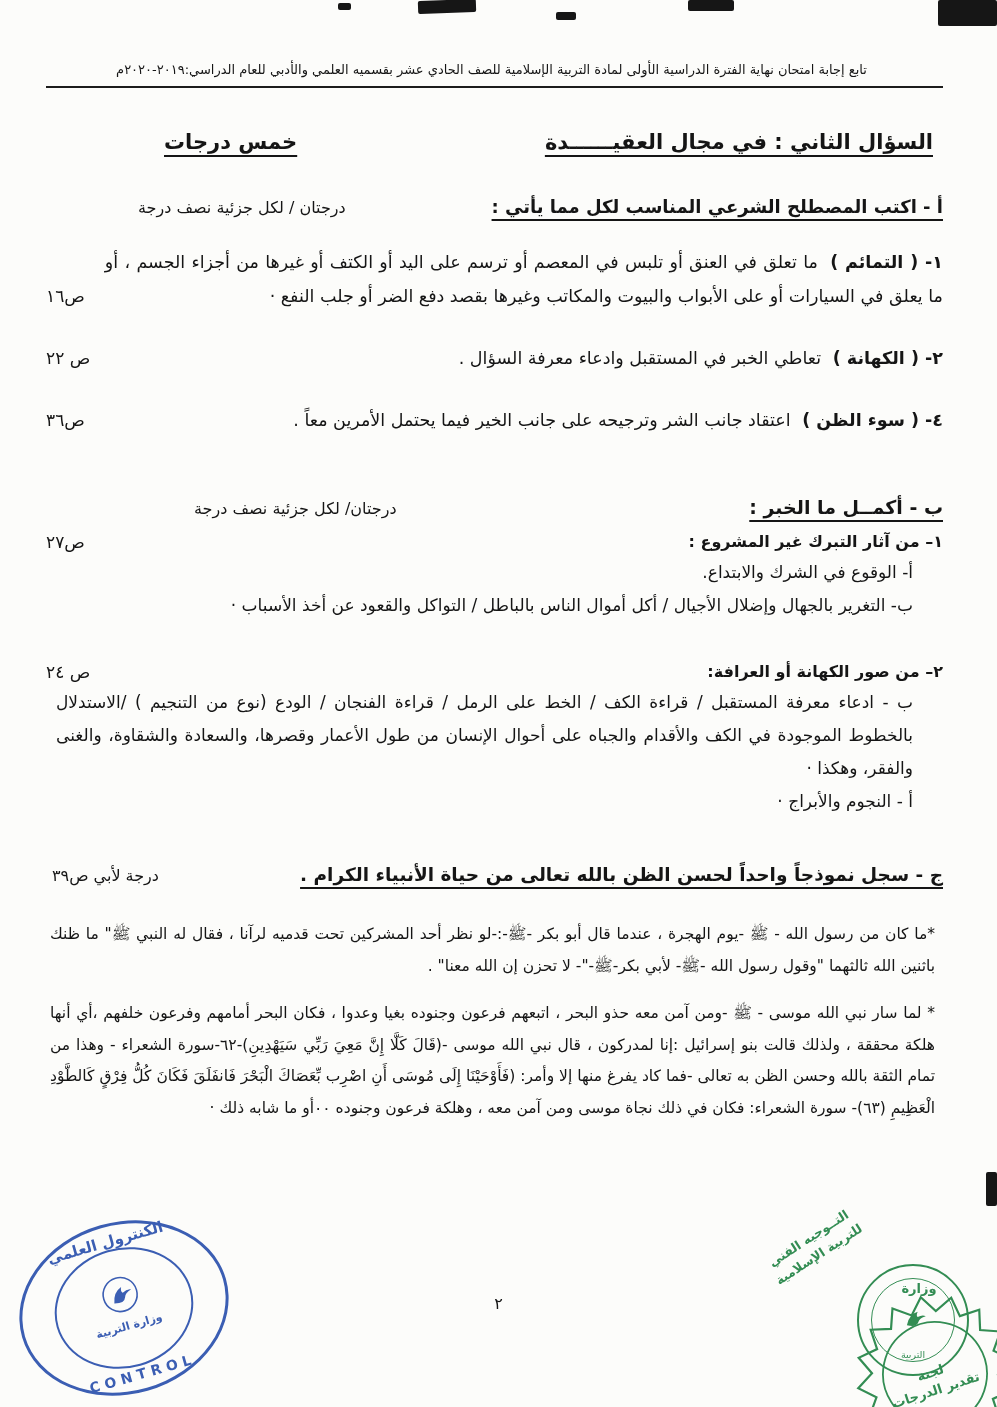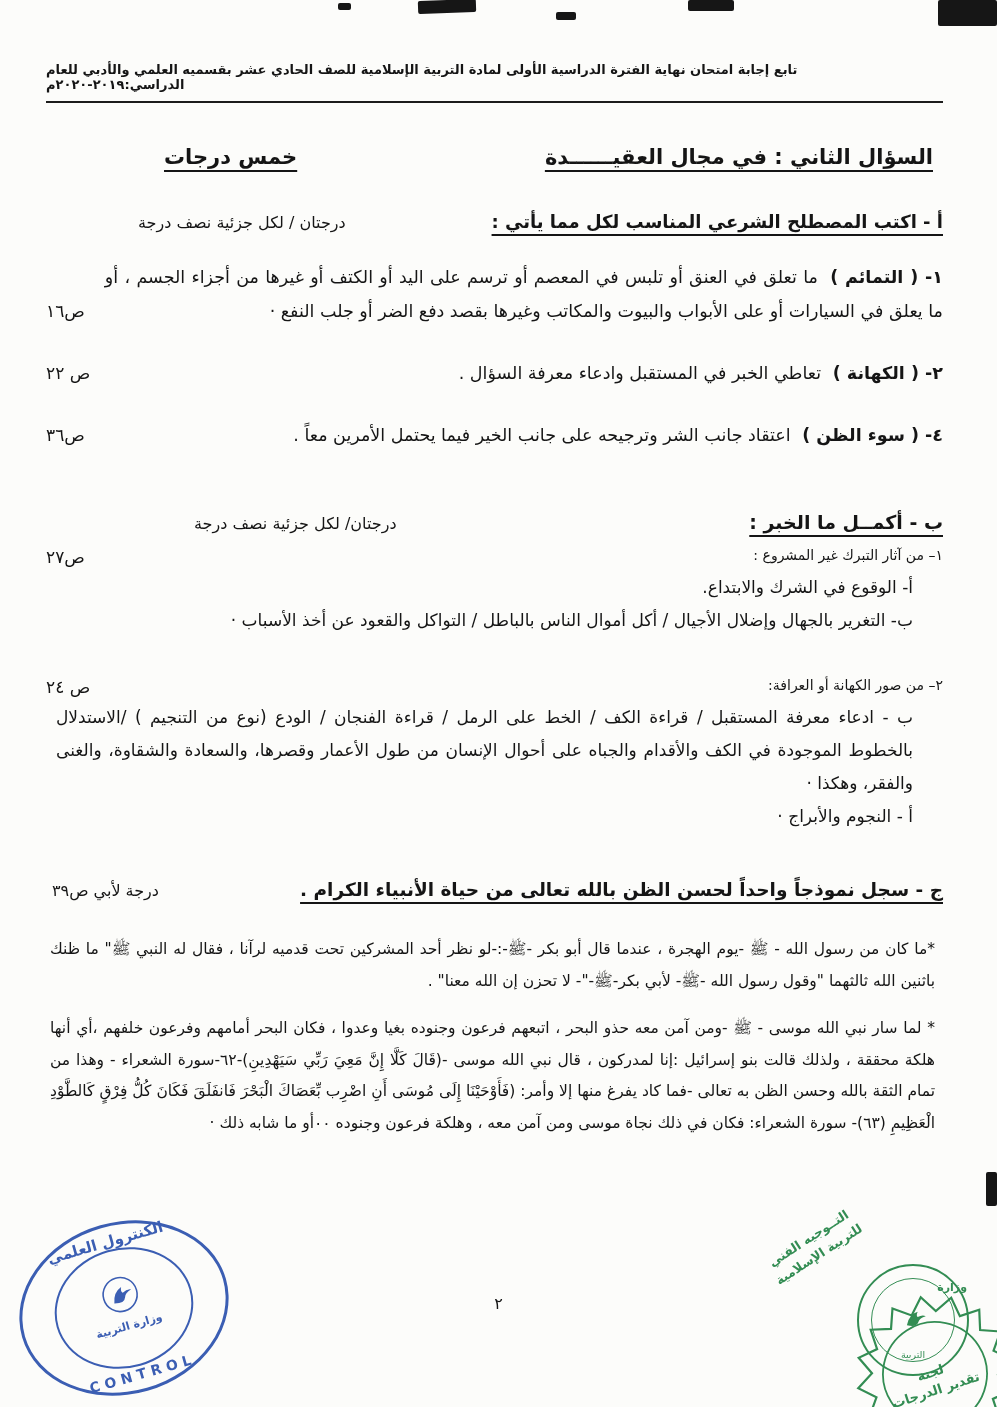--- a/index.html
+++ b/index.html
@@ -22,22 +22,21 @@
   .a4 { left:938px; top:0; width:59px; height:26px; }
   .a5 { left:986px; top:1172px; width:11px; height:34px; }
   .a6 { left:338px; top:3px; width:13px; height:7px; }
 
   .header {
     margin-top:62px;
     padding:0 6px 9px 0;
     border-bottom:2px solid #1c1c1c;
     font-size:13px;
     letter-spacing:.2px;
-    text-align:left;
-    font-weight:bold;
+    text-align:center;
   }
 
   .u { text-decoration:underline; text-underline-offset:6px; text-decoration-thickness:1.8px; }
   .b { font-weight:bold; }
 
   .title-row {
     display:flex; justify-content:space-between; align-items:baseline;
     margin-top:42px; padding:0 10px 0 118px;
     font-size:21px; font-weight:bold;
   }
@@ -56,21 +55,21 @@
 
   .secB-row {
     display:flex; justify-content:space-between; align-items:baseline;
     margin-top:58px; padding-left:148px;
   }
   .secB-row .heading { font-size:19px; }
 
   .b-item { margin-top:14px; }
   .b-item.second { margin-top:40px; }
   .b-head-row { display:flex; justify-content:space-between; align-items:baseline; }
-  .b-head-row .sub-heading { font-size:14px; font-weight:normal; }
+  .b-head-row .sub-heading { font-size:16px; font-weight:bold; }
   .b-answers { padding:4px 30px 0 10px; font-size:17px; line-height:1.95; text-align:justify; }
 
   .secC-row {
     display:flex; justify-content:space-between; align-items:baseline;
     margin-top:46px; padding-left:6px;
   }
   .secC-row .heading { font-size:18.5px; }
 
   .para { margin-top:34px; font-size:15.5px; line-height:2.05; text-align:justify; padding:0 8px 0 4px; }
   .para.second { margin-top:15px; }
@@ -96,21 +95,21 @@
   .guidance-text {
     position:absolute; top:16px; right:108px; width:150px;
     transform:rotate(-33deg);
     font-size:12.5px; font-weight:bold; text-align:center; line-height:1.5;
   }
   .ministry-circle {
     position:absolute; top:52px; right:28px; width:112px; height:112px;
     border:2.5px solid currentColor; border-radius:50%;
   }
   .ministry-circle .inner { position:absolute; inset:12px; border:1.5px solid currentColor; border-radius:50%; }
-  .mc-top { position:absolute; top:15px; left:12px; right:0; text-align:right; font-size:11px; font-weight:bold; }
+  .mc-top { position:absolute; top:15px; left:12px; right:0; text-align:center; font-size:13px; font-weight:bold; }
   .mc-emblem { position:absolute; top:34px; left:38px; width:36px; height:36px; }
   .mc-bottom { position:absolute; bottom:14px; left:0; right:0; text-align:center; font-size:9.5px; font-weight:normal; }
   .star-seal { position:absolute; right:-18px; top:82px; width:160px; height:160px; transform:rotate(12deg); }
   .star-text {
     position:absolute; top:70px; left:0; right:0; text-align:center;
     transform:rotate(-30deg);
     font-size:13px; font-weight:bold; line-height:1.4;
   }
 </style>
 </head>

